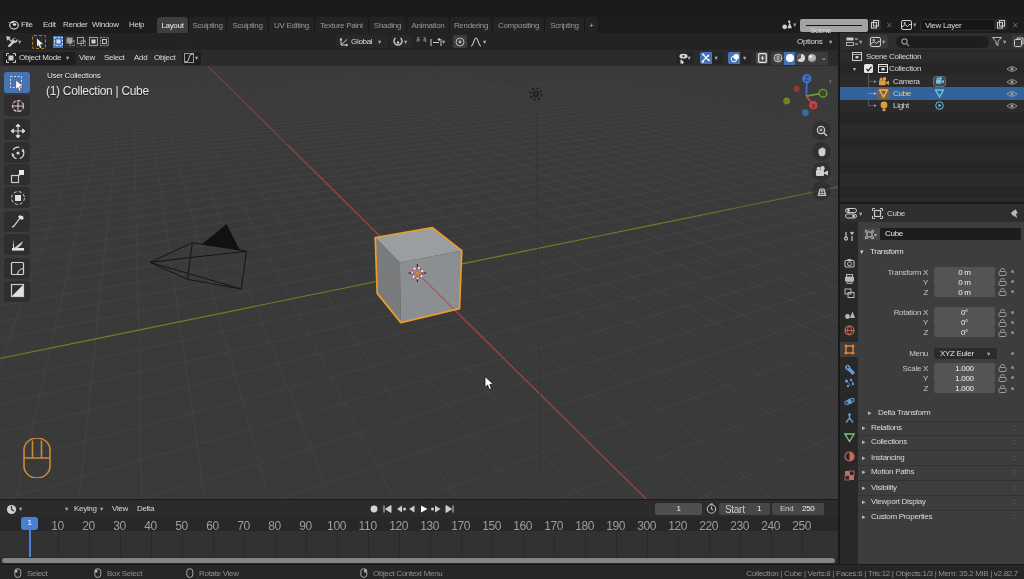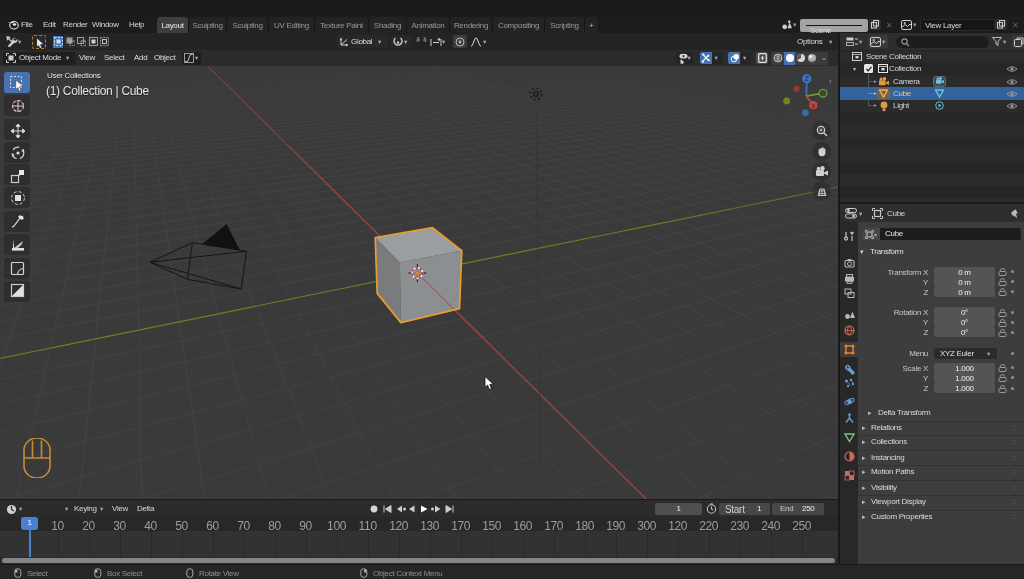--- a/index.html
+++ b/index.html
@@ -804,16 +804,17 @@
 <div class="tx" style="left:107px;top:4px">Box Select</div>
 <svg class="abs" style="left:186px;top:3px" width="8" height="10">
         <rect x="0.8" y="0.8" width="6" height="8.5" rx="2.6" fill="none" stroke="#aaa" stroke-width="1"></rect>
       </svg>
 <div class="tx" style="left:199px;top:4px">Rotate View</div>
 <svg class="abs" style="left:360px;top:3px" width="8" height="10">
         <rect x="0.8" y="0.8" width="6" height="8.5" rx="2.6" fill="none" stroke="#aaa" stroke-width="1"></rect>
         <path d="M6.5 1.5 h-2.5 v3 h2.5" fill="#aaa"></path>
       </svg>
 <div class="tx" style="left:373px;top:4px">Object Context Menu</div>
+<div class="tx" style="right:6px;top:4px">Collection | Cube | Verts:8 | Faces:6 | Tris:12 | Objects:1/3 | Mem: 35.2 MiB | v2.82.7</div>
     </div>
 <div class="vsep" style="left:838px;top:33px;width:2px;height:531px"></div>
 <div class="vsep" style="left:840px;top:202px;width:184px;height:2px"></div>
 <div class="vsep" style="left:0;top:499px;width:838px;height:1px"></div>
 </div>
 </body></html>

